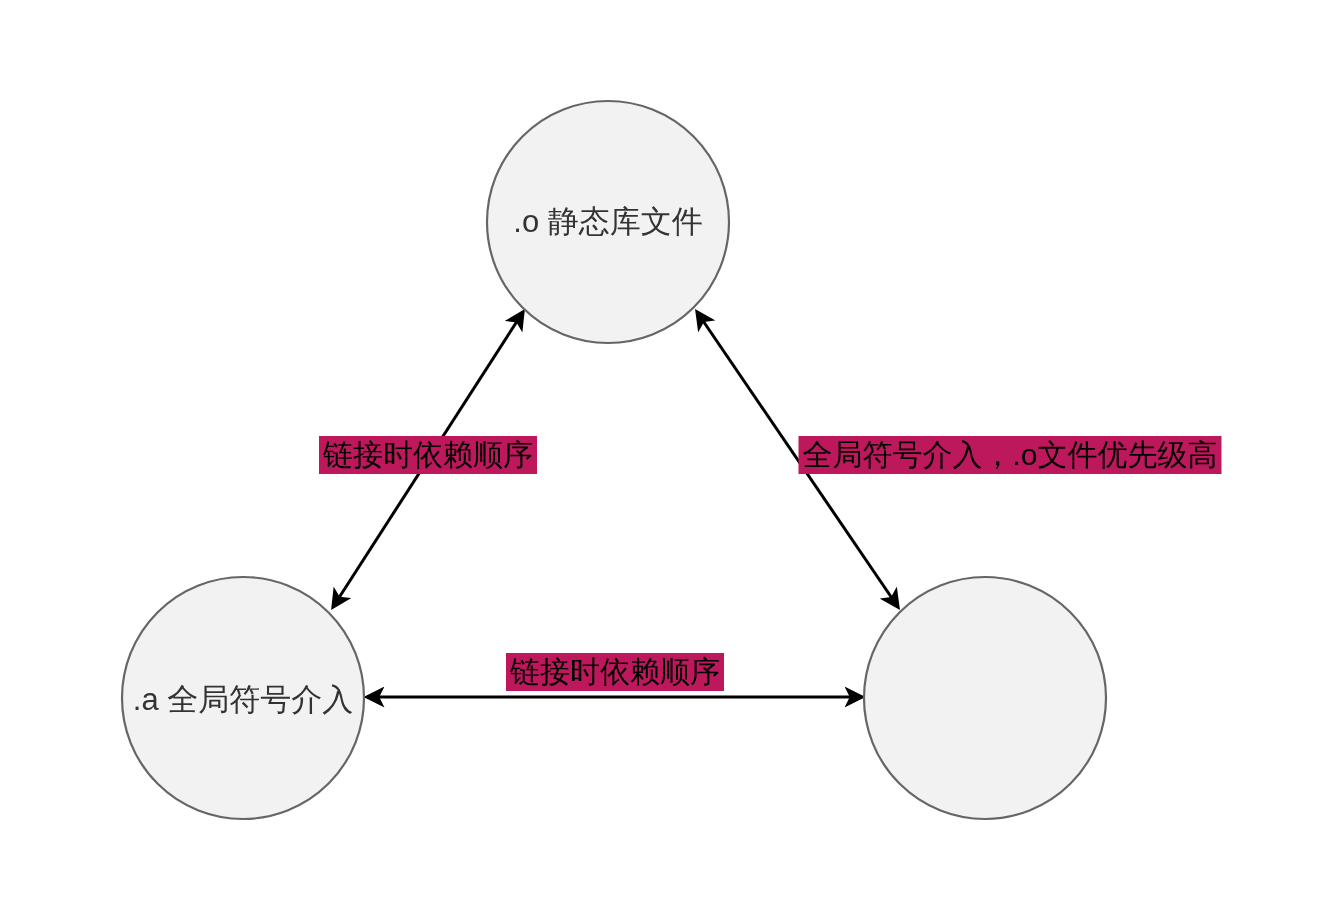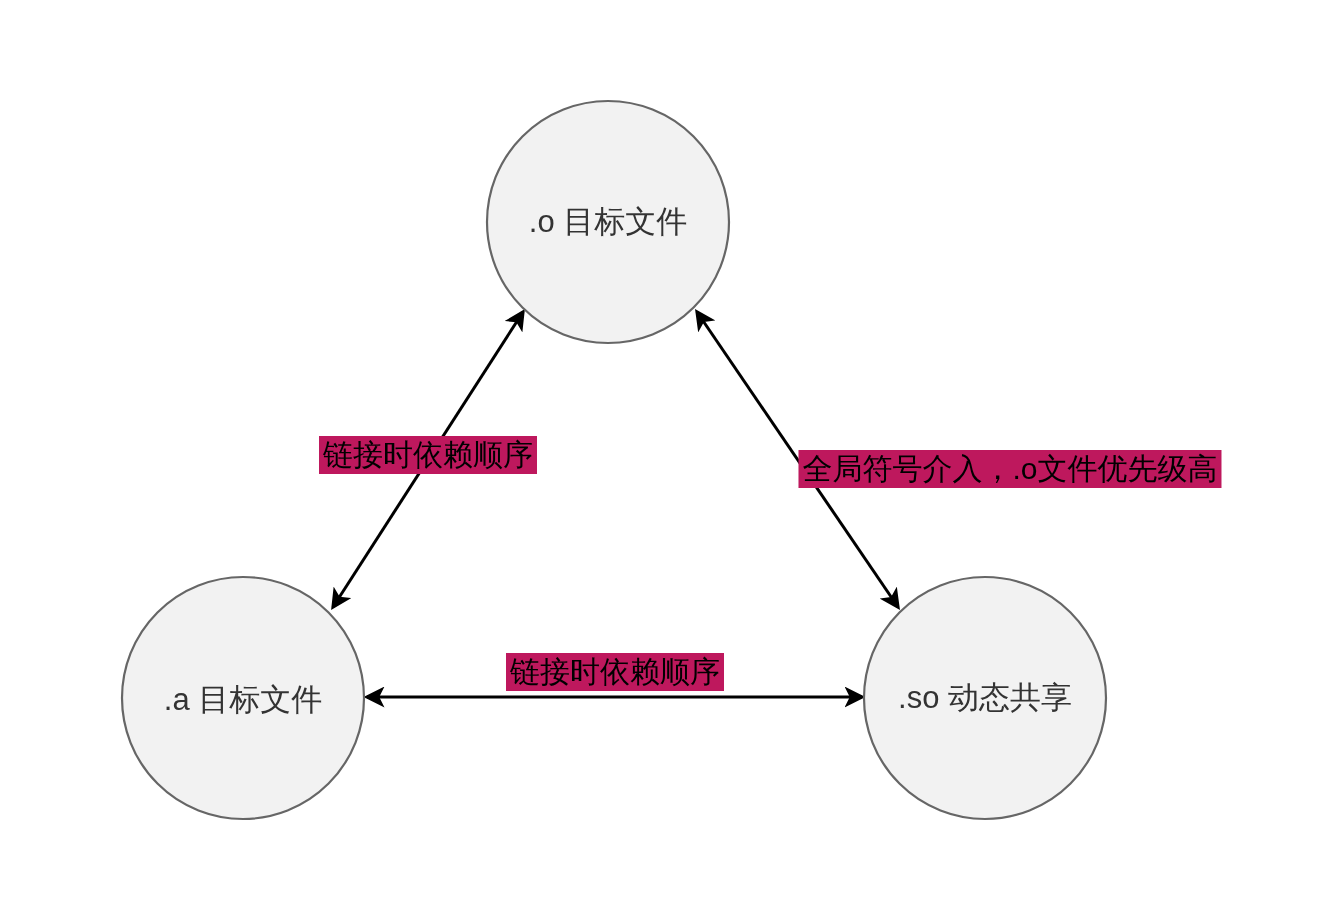--- a/index.html
+++ b/index.html
@@ -87,27 +87,26 @@
 
       .so  (bottom horizontal) --&gt;
     <line class="edge-line" x1="367" y1="697" x2="862" y2="697" marker-start="url(#arrow-start)" marker-end="url(#arrow-end)"></line>
 
     
     <circle class="node-circle" cx="608" cy="222" r="121"></circle>
     <circle class="node-circle" cx="243" cy="698" r="121"></circle>
     <circle class="node-circle" cx="985" cy="698" r="121"></circle>
   </svg>
 
-  <div class="node-label" style="left:608px; top:222px;">.o 目标文件</div>
+  <div class="node-label" style="left:608px; top:222px;">.o 静态库文件</div>
 
-  <div class="node-label" style="left:243px; top:700px;">.a 目标文件</div>
+  <div class="node-label" style="left:243px; top:700px;">.a 全局符号介入</div>
 
   <div class="node-label multiline" style="left:985px; top:698px;">
-    <div>.so 动态共享</div>
   </div>
 
   <div class="edge-label" style="left:428px; top:455px;">链接时依赖顺序</div>
 
-  <div class="edge-label" style="left:1010px; top:455px;margin-top:14px;">全局符号介入，.o文件优先级高</div>
+  <div class="edge-label" style="left:1010px; top:455px;">全局符号介入，.o文件优先级高</div>
 
   <div class="edge-label" style="left:615px; top:672px;">链接时依赖顺序</div>
 
 </div>
 
 </body></html>

